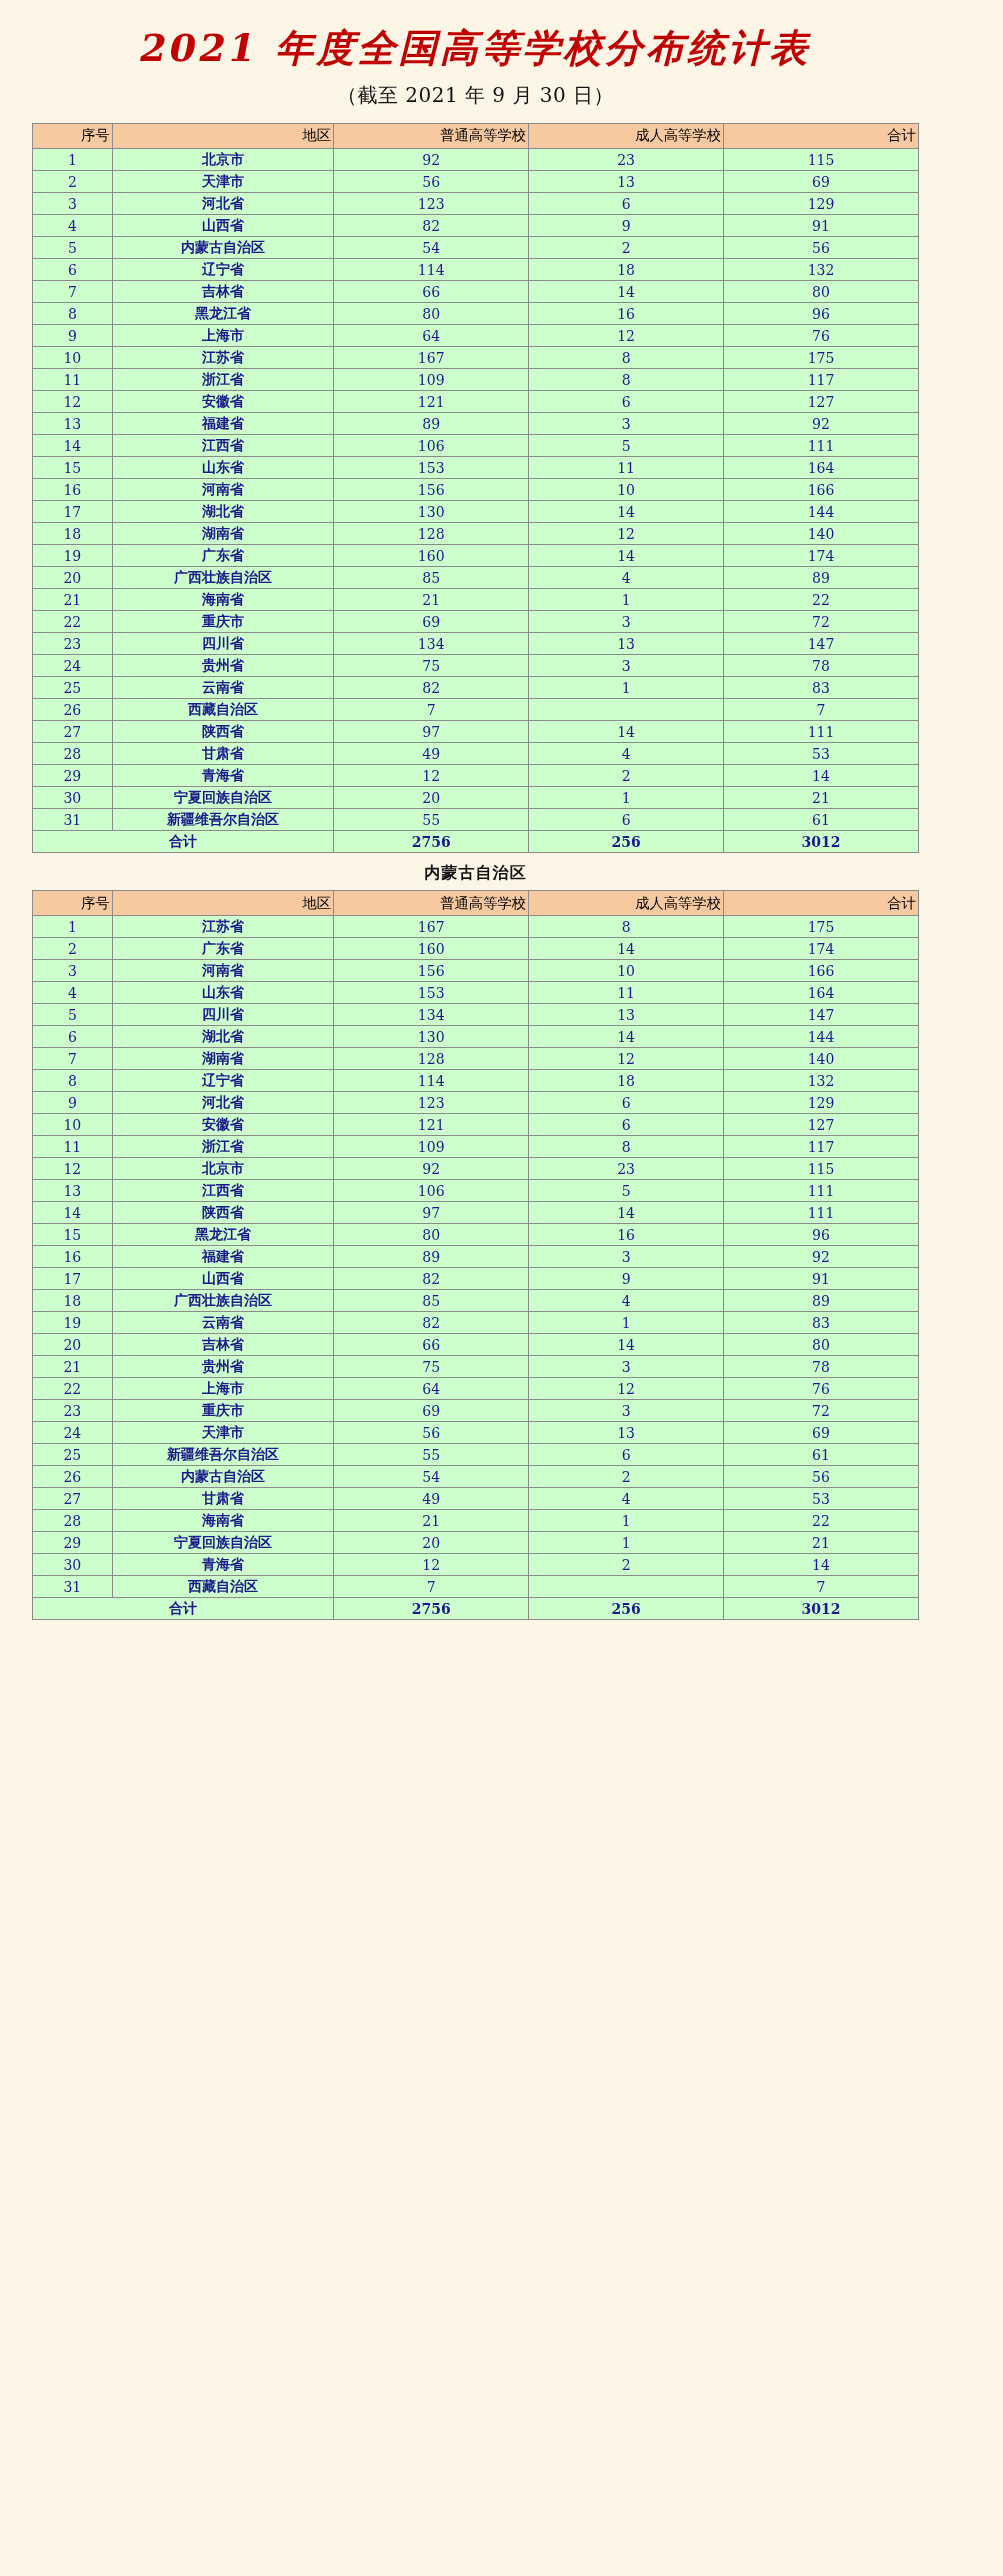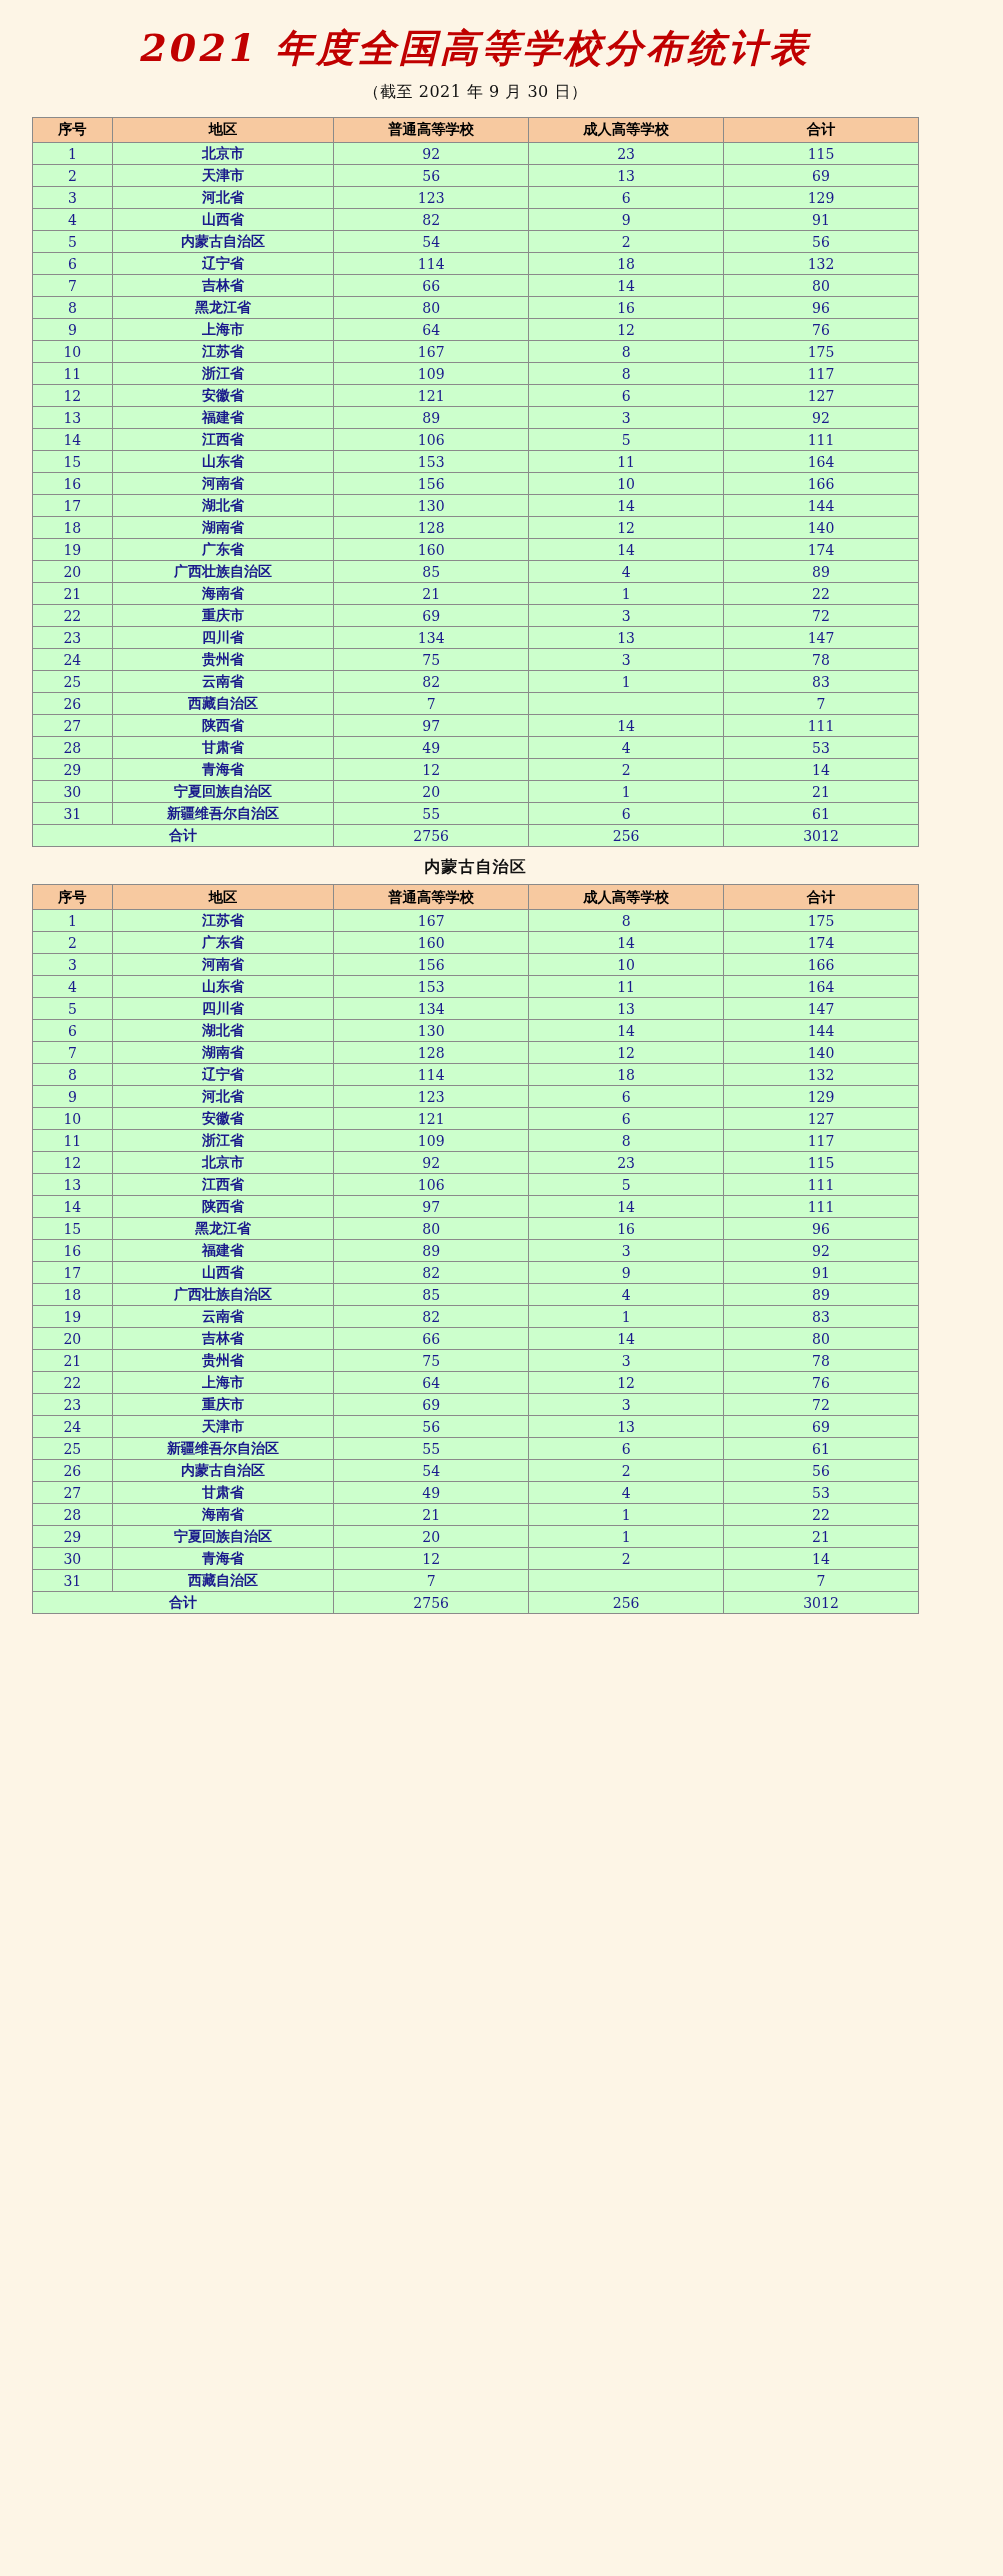--- a/index.html
+++ b/index.html
@@ -25,21 +25,21 @@
     font-weight: bold;
     font-style: italic;
     color: #c00000;
     letter-spacing: 3.2px;
     margin: 5.3px 0 11.7px 0;
     line-height: 1.15;
   }
   .subtitle {
     text-align: center;
     font-family: "DejaVu Serif", "Liberation Serif", serif;
-    font-size: 16px;
+    font-size: 20px;
     color: #111;
     margin: 0 0 14px 0;
     letter-spacing: 0.5px;
   }
   .section-label {
     text-align: center;
     font-family: "DejaVu Serif", "Liberation Serif", serif;
     font-size: 16px;
     font-weight: bold;
     color: #111;
@@ -64,35 +64,36 @@
     vertical-align: middle;
     font-family: "DejaVu Serif", "Liberation Serif", serif;
     font-size: 14px;
     padding: 0 2.1px;
     white-space: nowrap;
     overflow: hidden;
   }
   table.stat thead th {
     background: #f7c9a0;
     color: #000;
-    font-weight: bold;
+    font-weight: normal;
     height: 24.4px;
     font-size: 14.3px;
+    text-align: right;
   }
   table.stat tbody td {
     background: #ccffcc;
   }
   td.idx { color: #1a1a8c; }
   td.region { color: #1a1a8c; font-weight: bold; }
   td.num { color: #1a1a8c; }
   td.total-col { color: #1a1a8c; }
   tr.total-row td {
     background: #ccffcc;
     color: #1a1a8c;
-    font-weight: normal;
+    font-weight: bold;
   }
   tr.total-row td.label {
     font-weight: bold;
   }
 </style>
 </head>
 <body>
 
 <div class="page">
 

